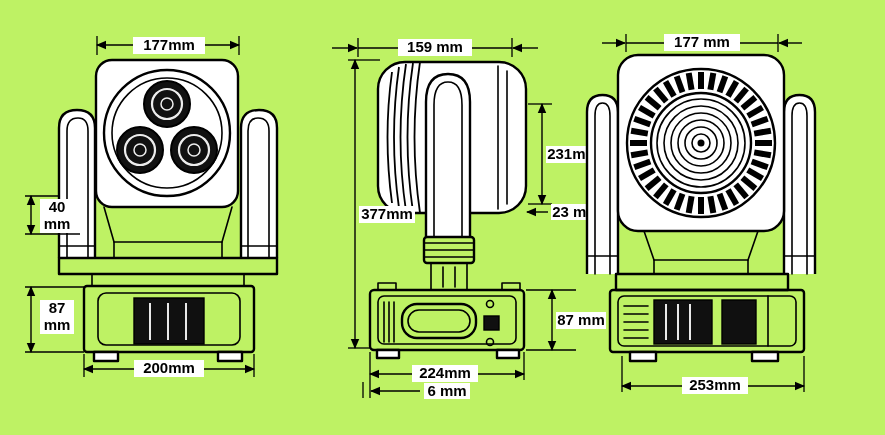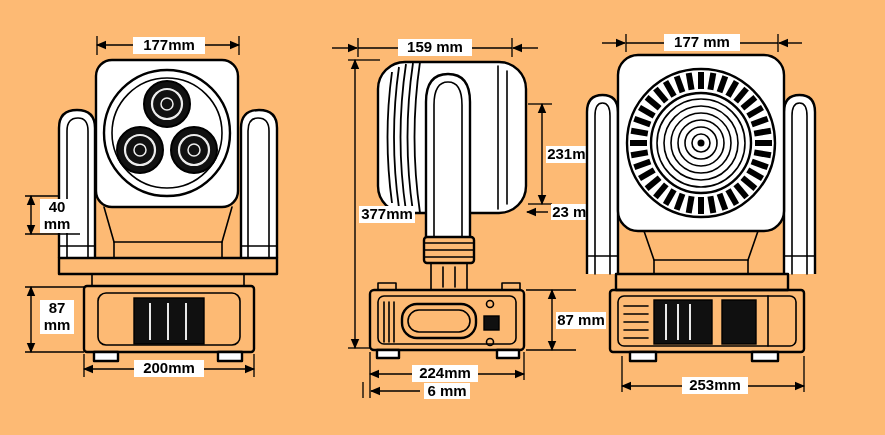--- a/index.html
+++ b/index.html
@@ -1,16 +1,16 @@
 <!DOCTYPE html>
 <html><head>
 <meta charset="utf-8">
 <style>
   html,body{margin:0;padding:0;background:#fff;}
-  .canvas{position:relative;width:885px;height:435px;background:#fdba74;overflow:hidden;
+  .canvas{position:relative;width:885px;height:435px;background:#bef264;overflow:hidden;
           font-family:"Liberation Sans",sans-serif;}
   svg{display:block;}
   .ol  {fill:none;stroke:#000;stroke-width:2.4;stroke-linejoin:round;stroke-linecap:round;}
   .ol2 {fill:none;stroke:#000;stroke-width:1.6;stroke-linejoin:round;stroke-linecap:round;}
   .fw  {fill:#fff;stroke:#000;stroke-width:2.4;stroke-linejoin:round;}
   .fb  {fill:#101010;stroke:#000;stroke-width:1.4;}
   .fin {fill:none;stroke:#000;stroke-width:1.8;}
   .ext {stroke:#000;stroke-width:1.3;fill:none;}
   .dim {stroke:#000;stroke-width:1.4;fill:none;}
   .tbg {fill:#fff;}

